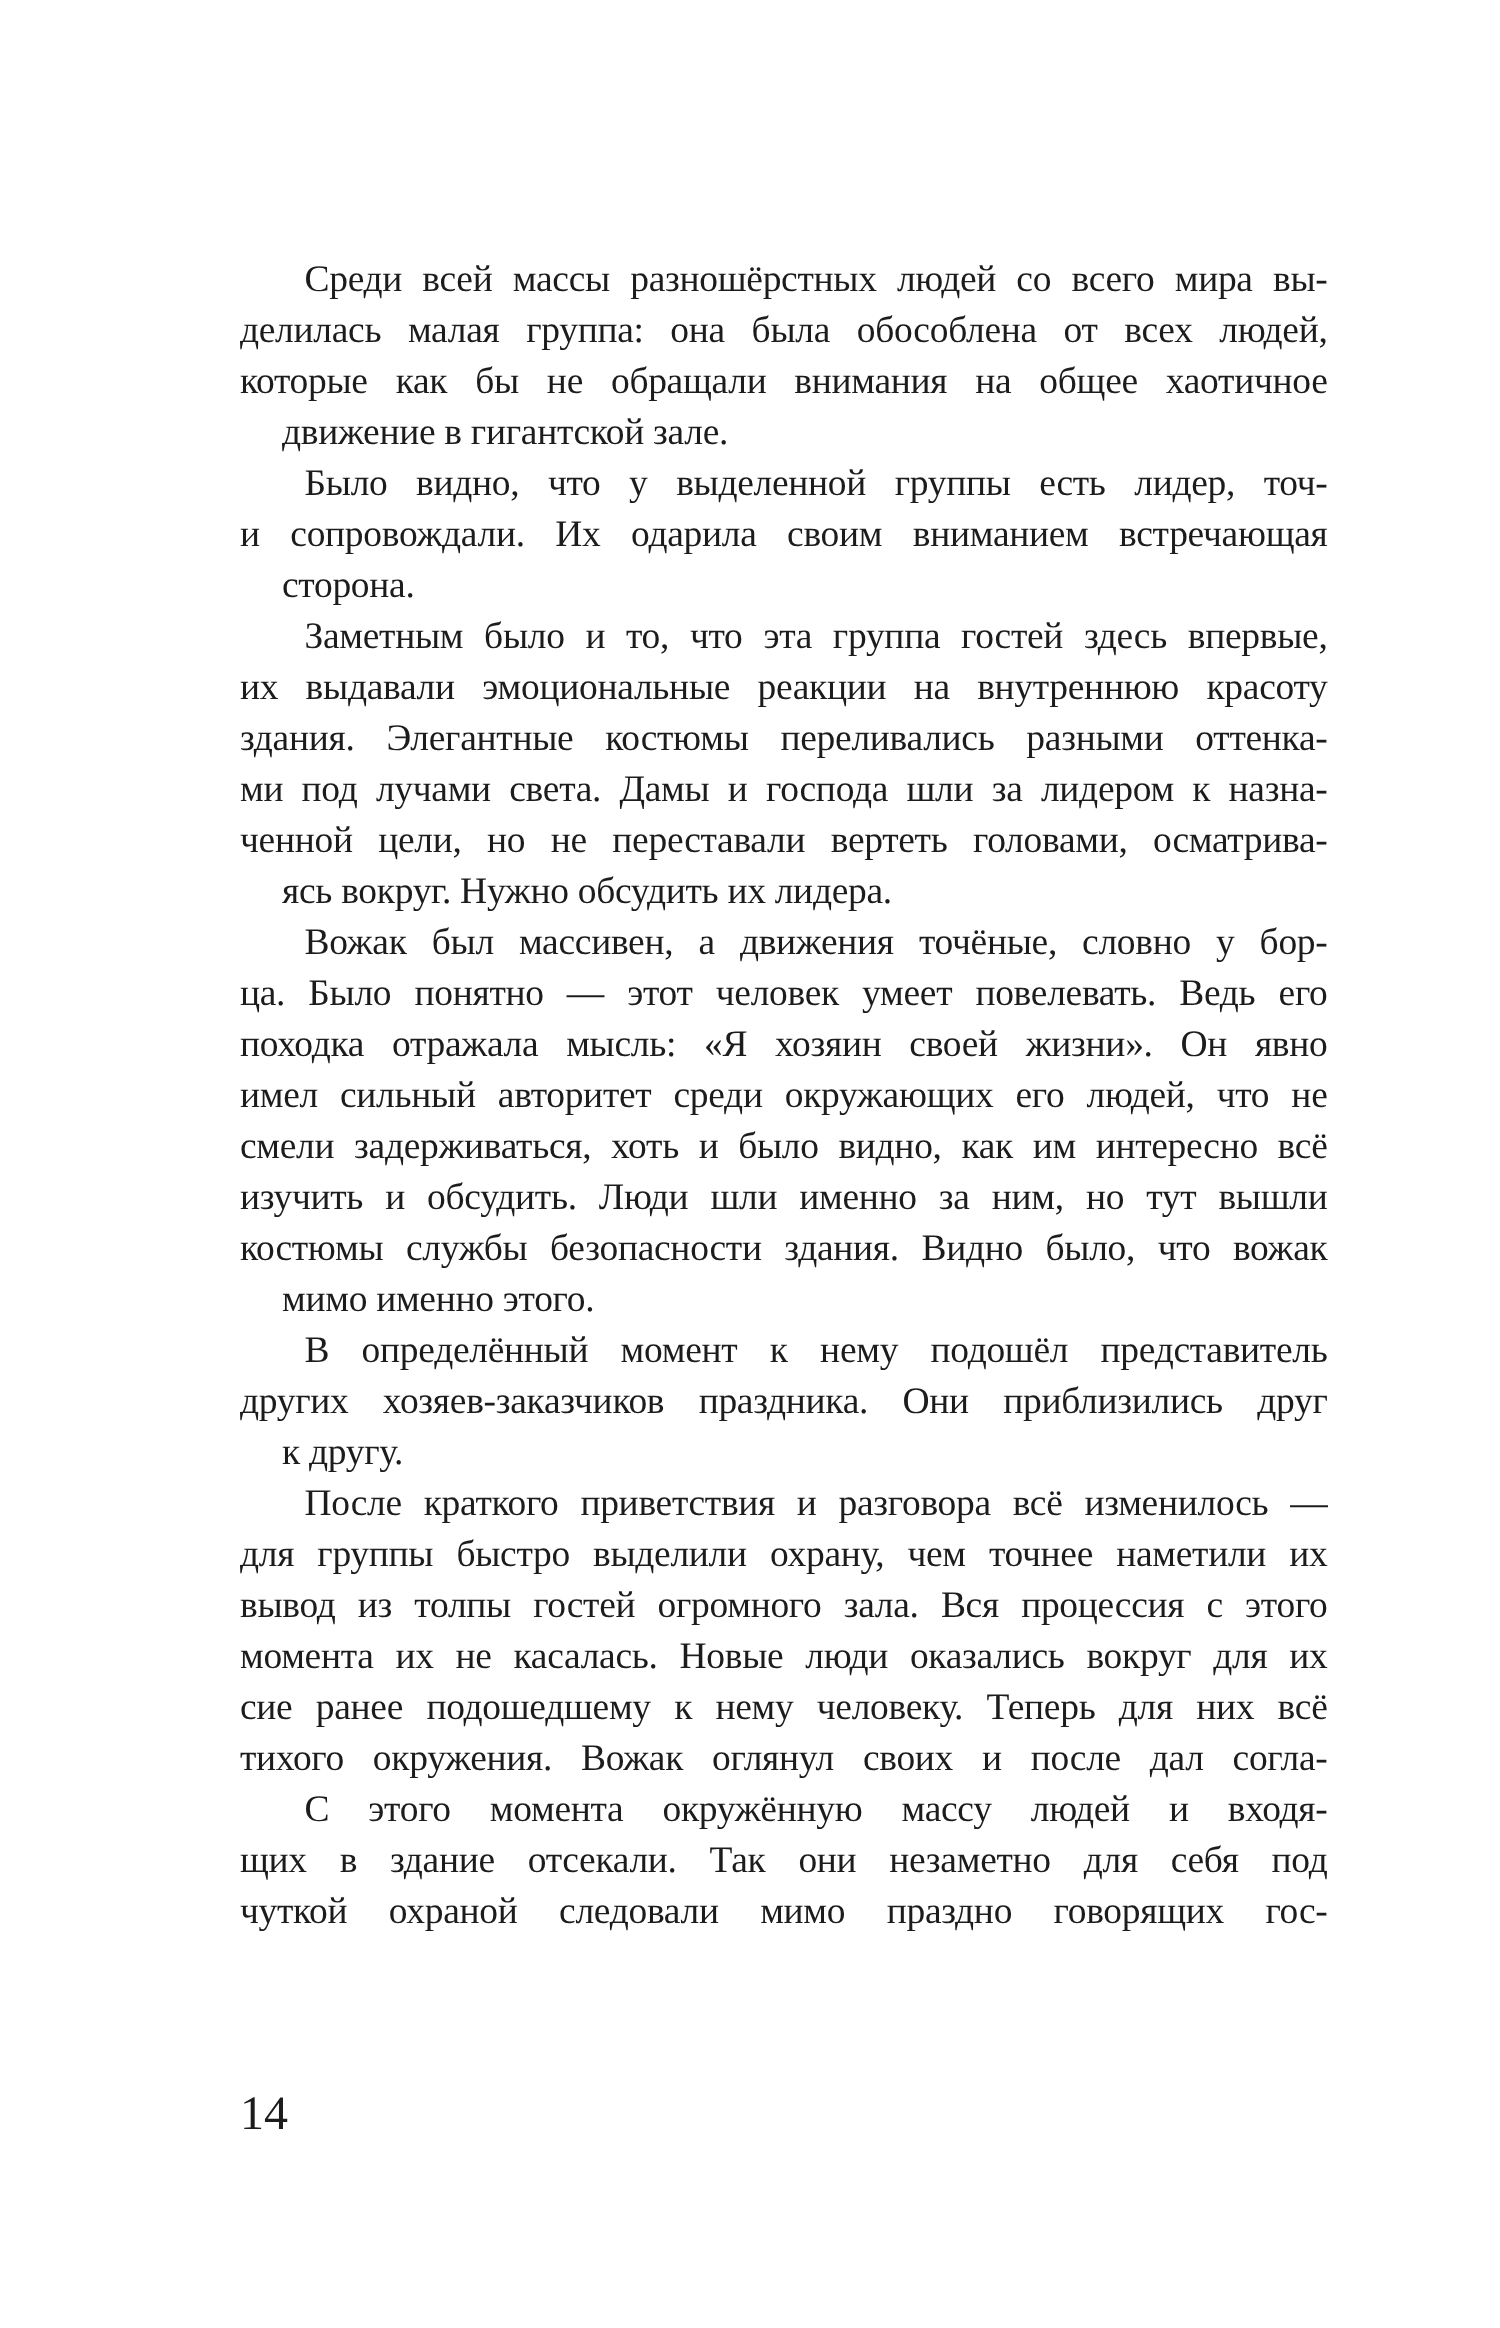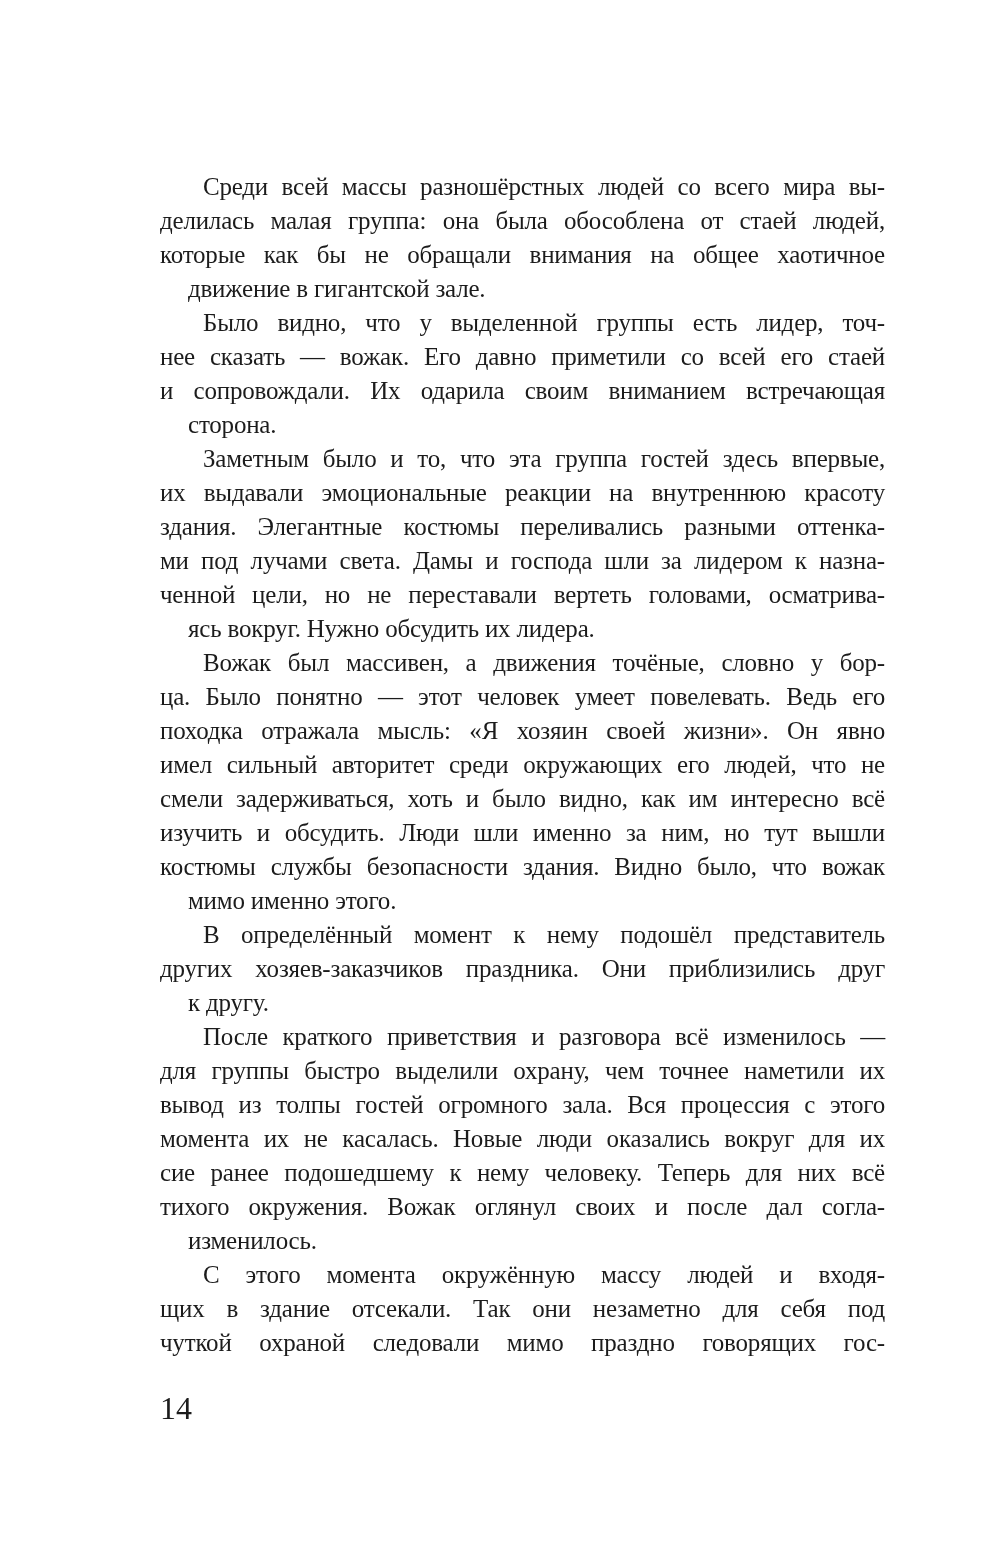--- a/index.html
+++ b/index.html
@@ -52,27 +52,26 @@
     color: #1c1c1c;
   }
 </style>
 </head>
 <body>
 
 <div class="page">
   <div class="text-block">
       <div class="paragraph">
         <div class="line first">Среди всей массы разношёрстных людей со всего мира вы-</div>
-        <div class="line">делилась малая группа: она была обособлена от стаей людей,</div>
+        <div class="line">делилась малая группа: она была обособлена от всех людей,</div>
         <div class="line">которые как бы не обращали внимания на общее хаотичное</div>
         <div class="line end">движение в гигантской зале.</div>
       </div>
       <div class="paragraph">
         <div class="line first">Было видно, что у выделенной группы есть лидер, точ-</div>
-        <div class="line">нее сказать — вожак. Его давно приметили со всей его стаей</div>
         <div class="line">и сопровождали. Их одарила своим вниманием встречающая</div>
         <div class="line end">сторона.</div>
       </div>
       <div class="paragraph">
         <div class="line first">Заметным было и то, что эта группа гостей здесь впервые,</div>
         <div class="line">их выдавали эмоциональные реакции на внутреннюю красоту</div>
         <div class="line">здания. Элегантные костюмы переливались разными оттенка-</div>
         <div class="line">ми под лучами света. Дамы и господа шли за лидером к назна-</div>
         <div class="line">ченной цели, но не переставали вертеть головами, осматрива-</div>
         <div class="line end">ясь вокруг. Нужно обсудить их лидера.</div>
@@ -92,21 +91,20 @@
         <div class="line">других хозяев-заказчиков праздника. Они приблизились друг</div>
         <div class="line end">к другу.</div>
       </div>
       <div class="paragraph">
         <div class="line first">После краткого приветствия и разговора всё изменилось —</div>
         <div class="line">для группы быстро выделили охрану, чем точнее наметили их</div>
         <div class="line">вывод из толпы гостей огромного зала. Вся процессия с этого</div>
         <div class="line">момента их не касалась. Новые люди оказались вокруг для их</div>
         <div class="line">сие ранее подошедшему к нему человеку. Теперь для них всё</div>
         <div class="line">тихого окружения. Вожак оглянул своих и после дал согла-</div>
-        <div class="line end">изменилось.</div>
       </div>
       <div class="paragraph">
         <div class="line first">С этого момента окружённую массу людей и входя-</div>
         <div class="line">щих в здание отсекали. Так они незаметно для себя под</div>
         <div class="line">чуткой охраной следовали мимо праздно говорящих гос-</div>
       </div>
     </div>
   <div class="page-number">14</div>
 </div>
 

